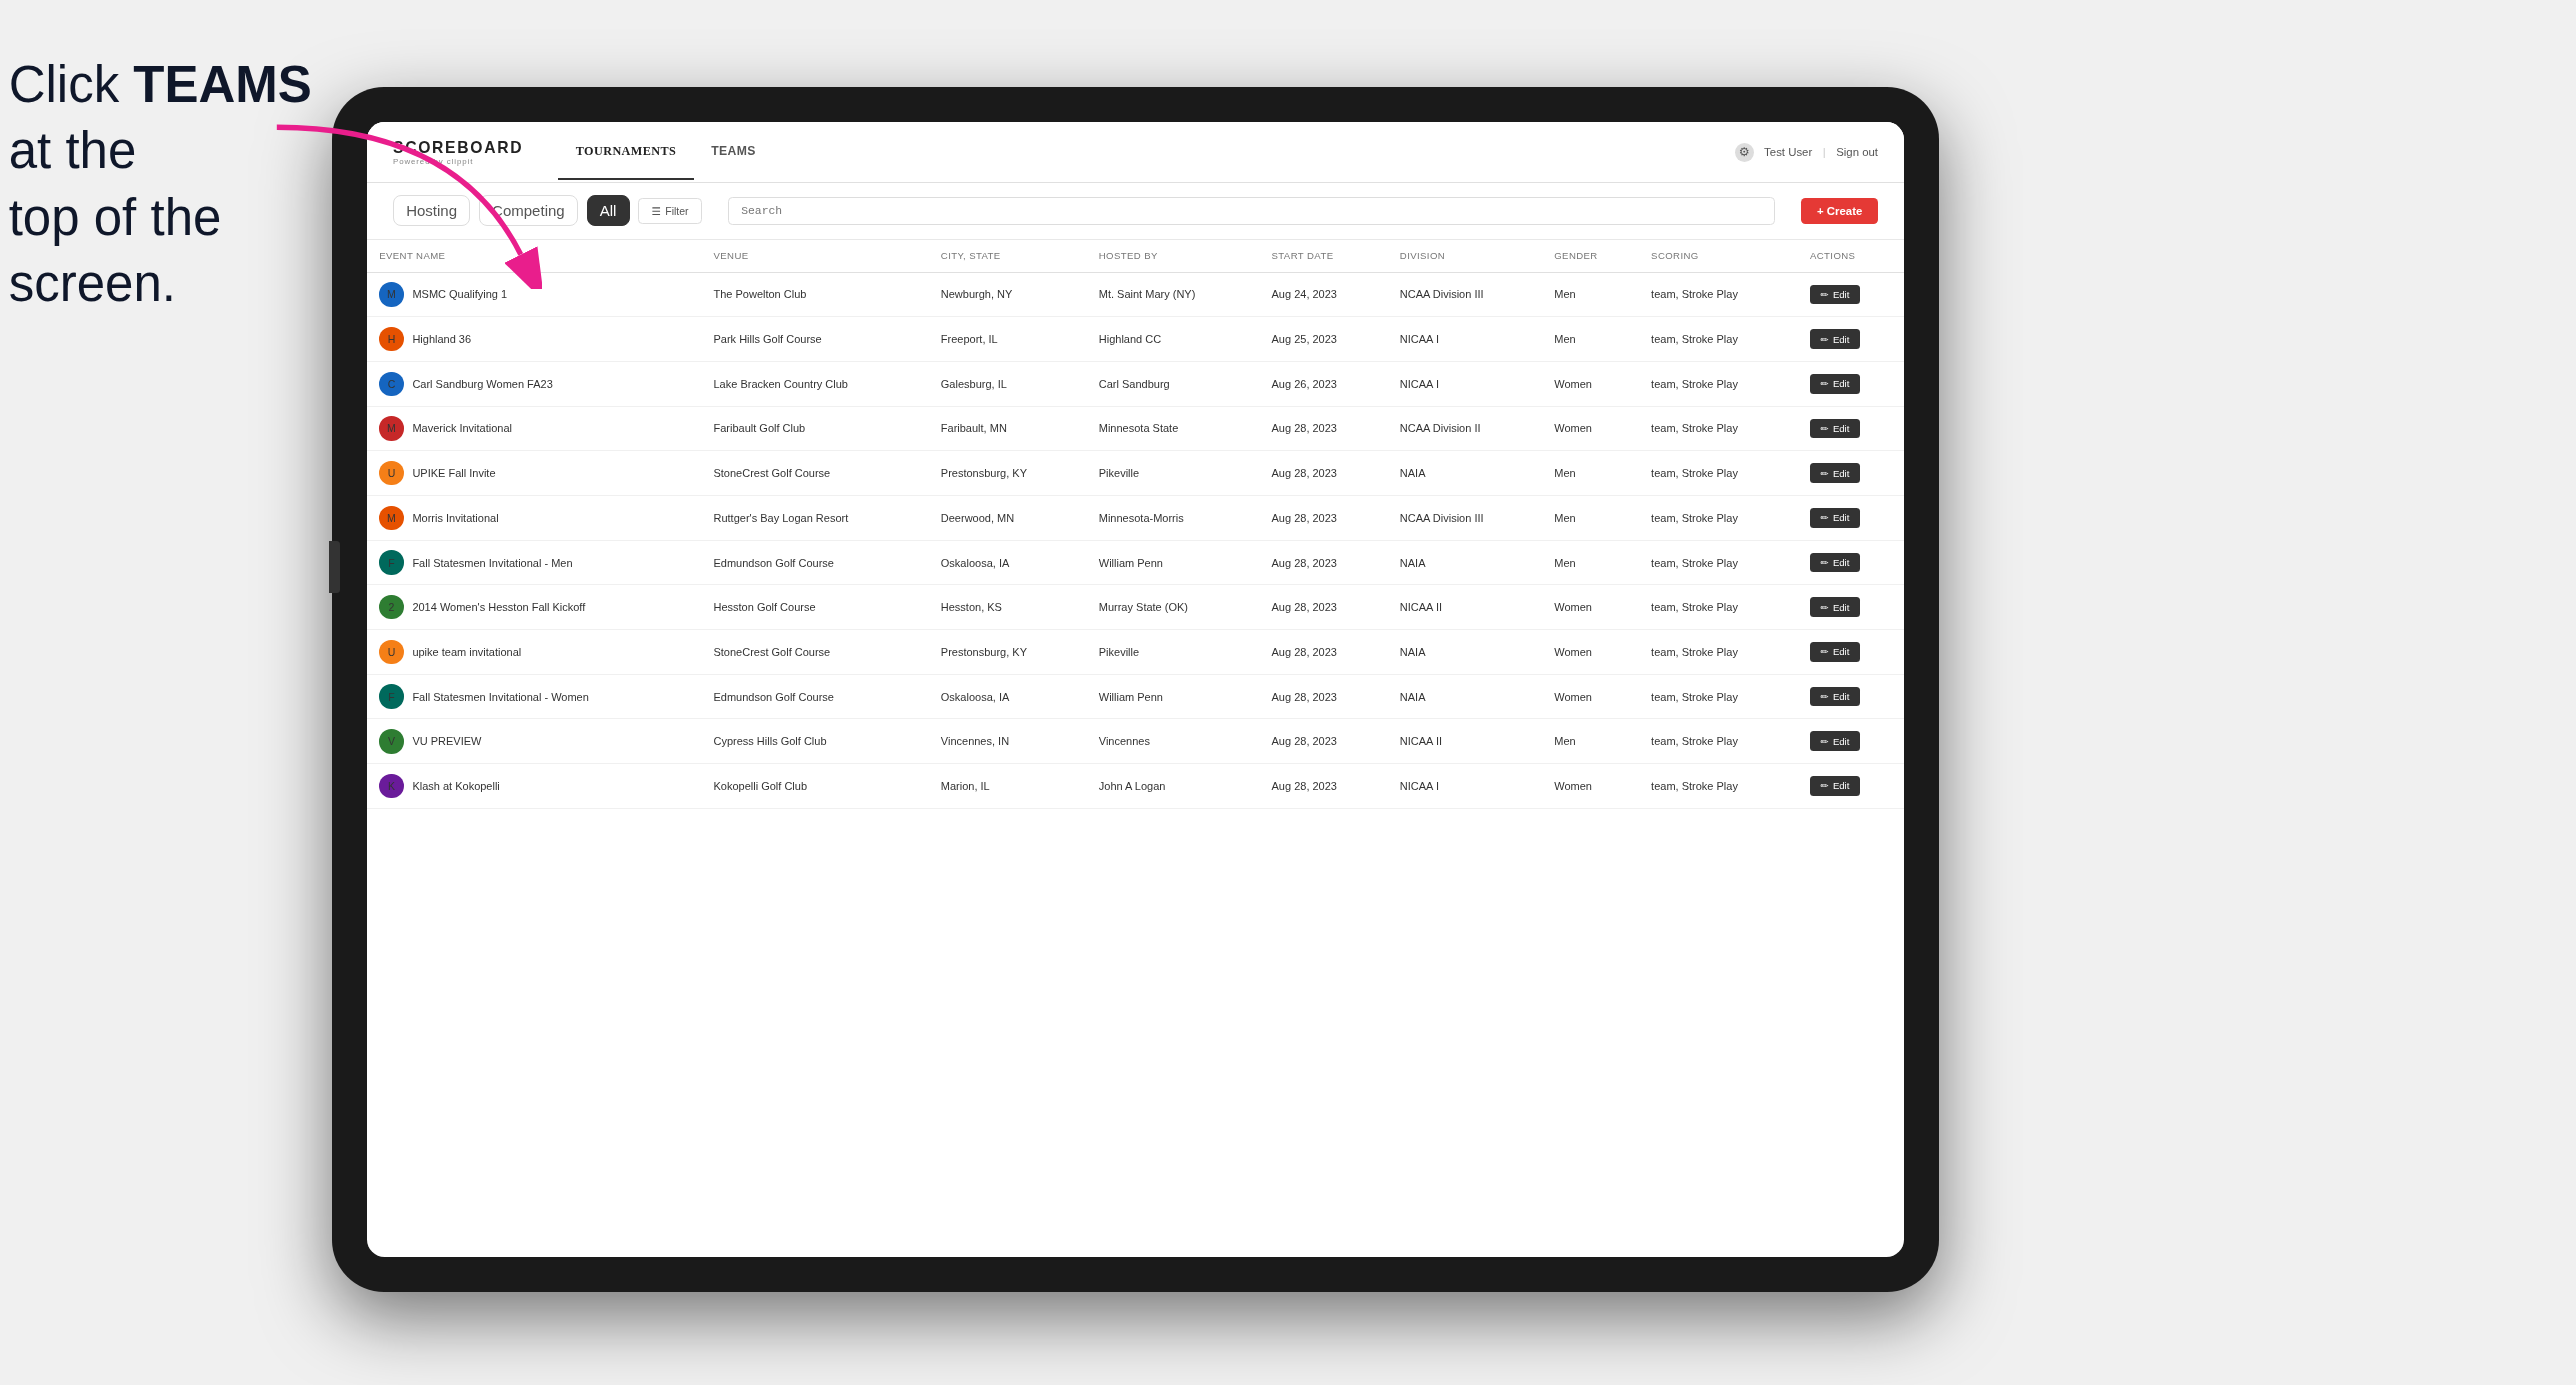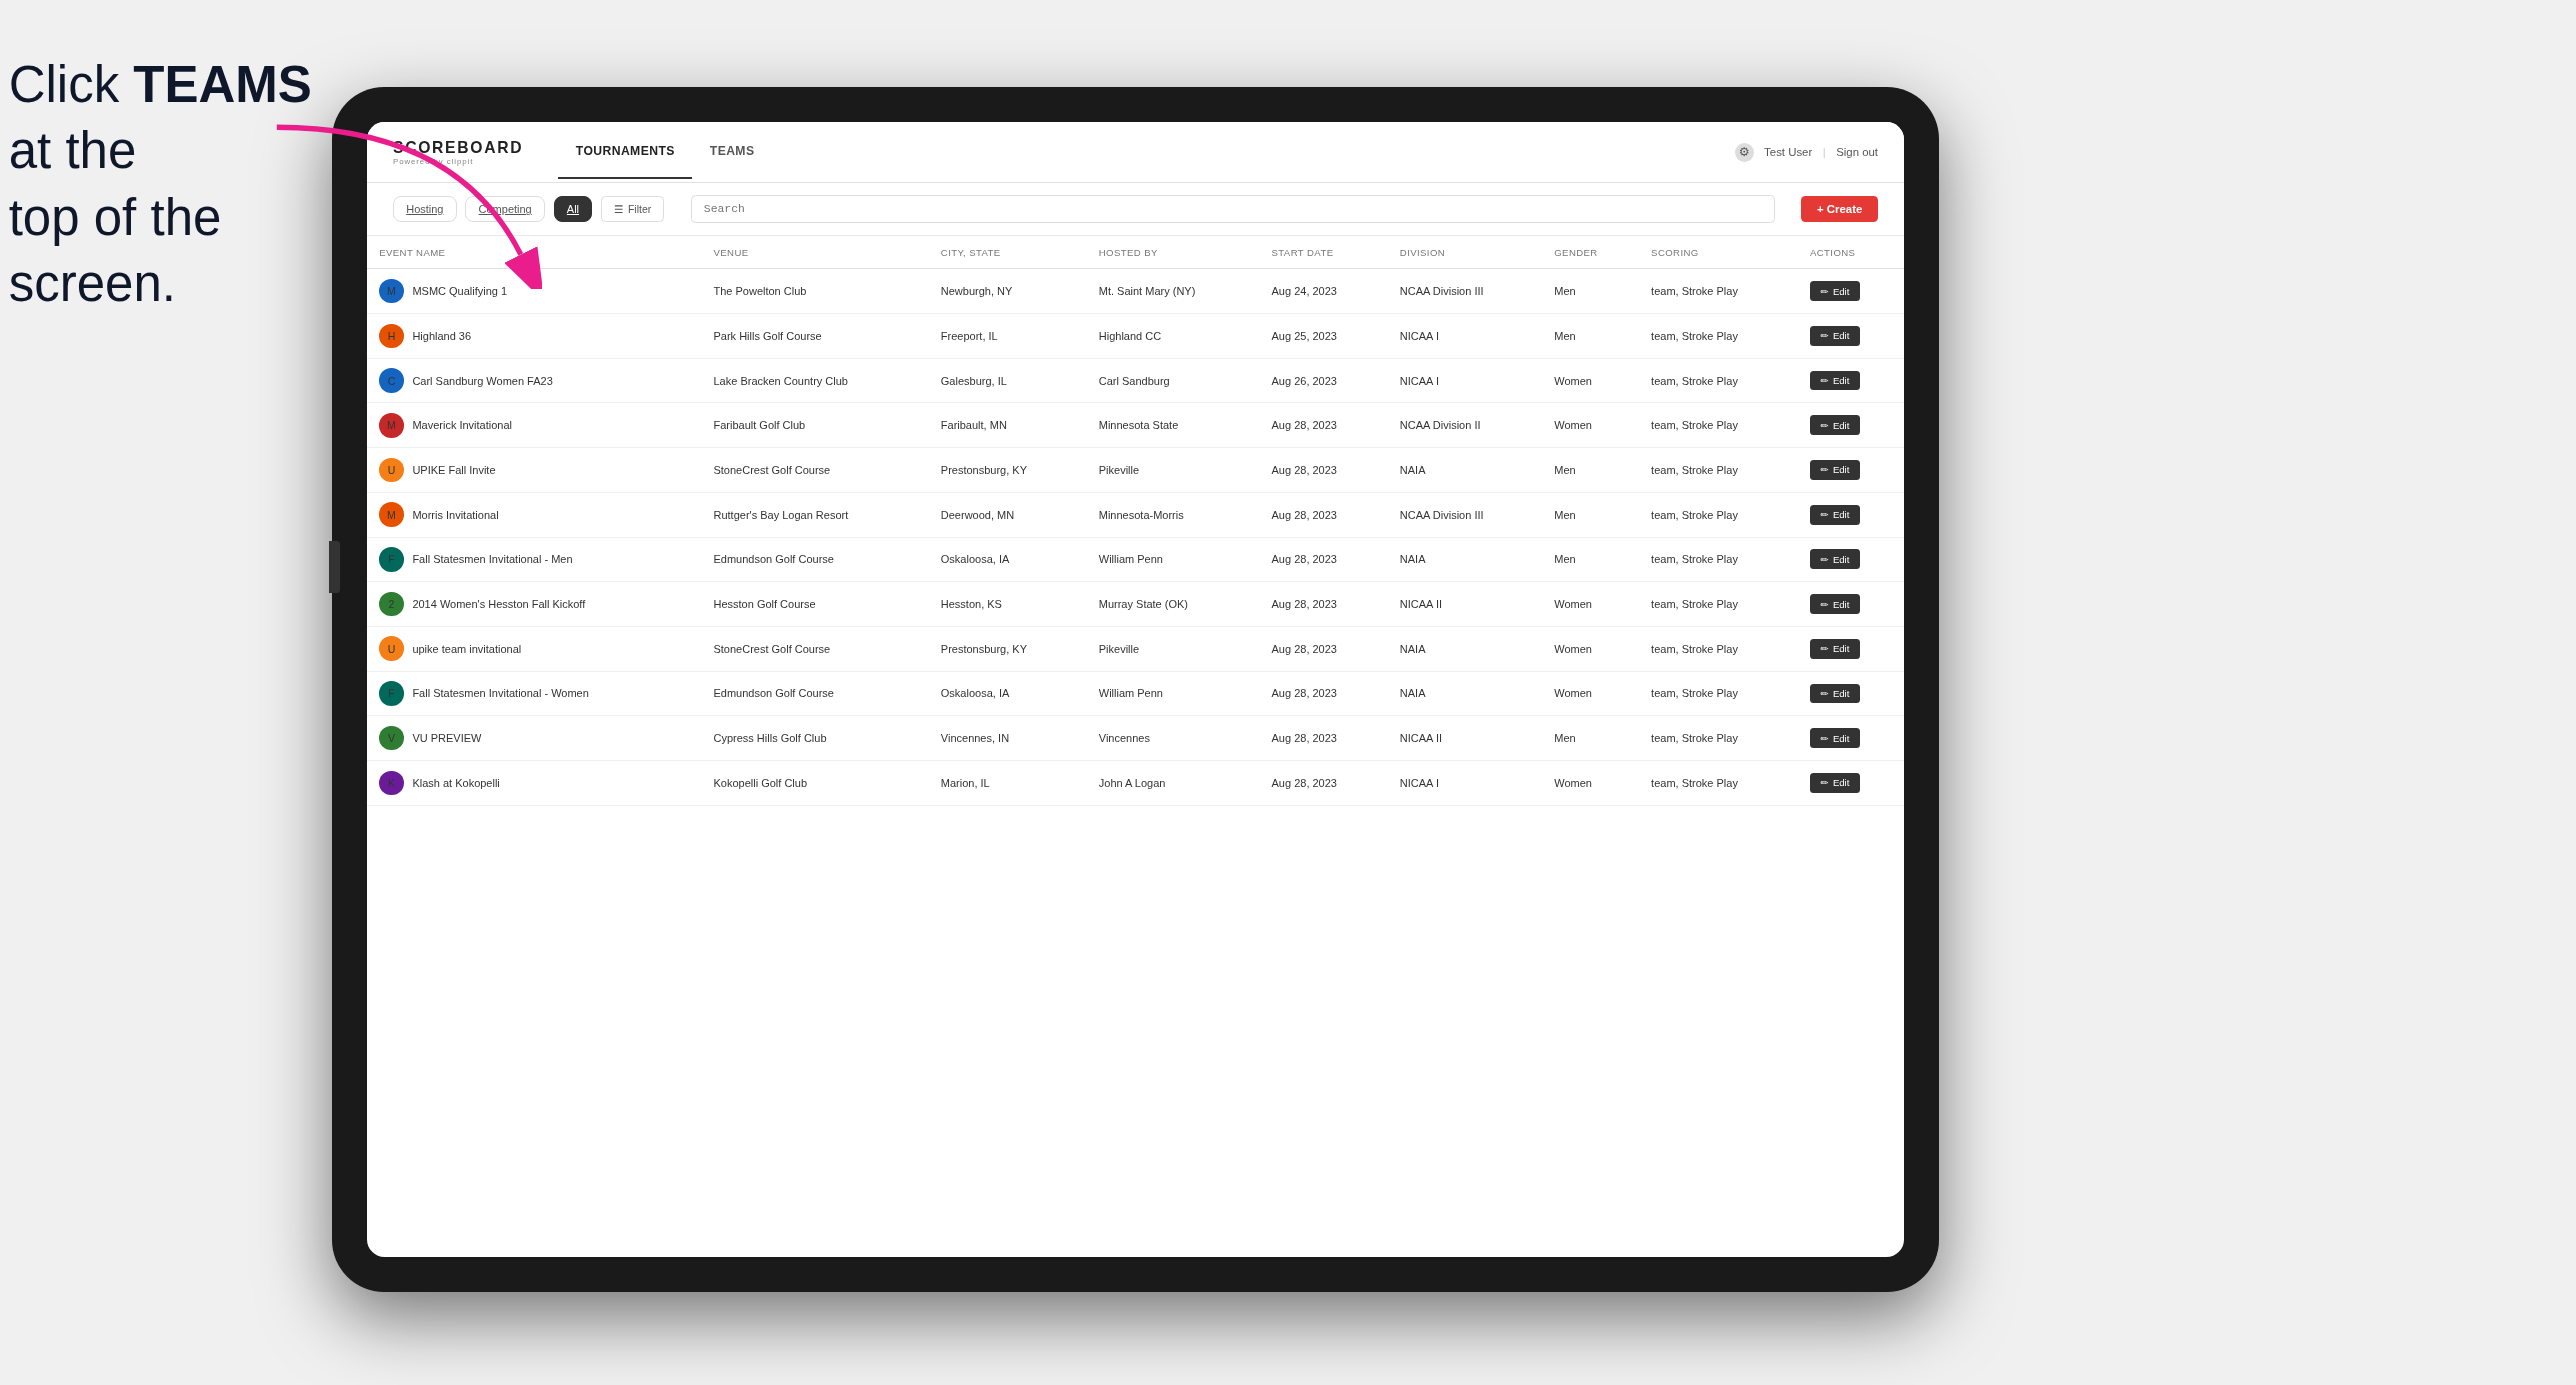--- a/index.html
+++ b/index.html
@@ -97,20 +97,21 @@
       font-weight: 600;
       color: #555;
       cursor: pointer;
       letter-spacing: 0.4px;
       border-bottom: 2.6px solid transparent;
       position: relative;
     }
     .nav-tab.active {
       color: #222;
       border-bottom: 2.6px solid #333;
+      font-family: Liberation Serif, serif;
     }
 
     .nav-right {
       display: flex;
       align-items: center;
       gap: 10.5px;
       font-size: 11.4px;
       color: #555;
     }
     .nav-right .gear-icon {
@@ -133,25 +134,24 @@
       background: #fff;
       border-bottom: 0.9px solid #e8e8e8;
       gap: 8.7px;
       flex-shrink: 0;
     }
 
     .filter-btn {
       padding: 6.1px 12.2px;
       border: 0.9px solid #ddd;
       border-radius: 8px;
-      font-size: 11px;
+      font-size: 15px;
       background: #fff;
       cursor: pointer;
       color: #555;
-      text-decoration: underline;
     }
     .filter-btn.active {
       background: #333;
       color: #fff;
       border-color: #333;
     }
     .filter-btn-icon {
       padding: 6.1px 12.2px;
       border: 0.9px solid #ddd;
       border-radius: 4.4px;

